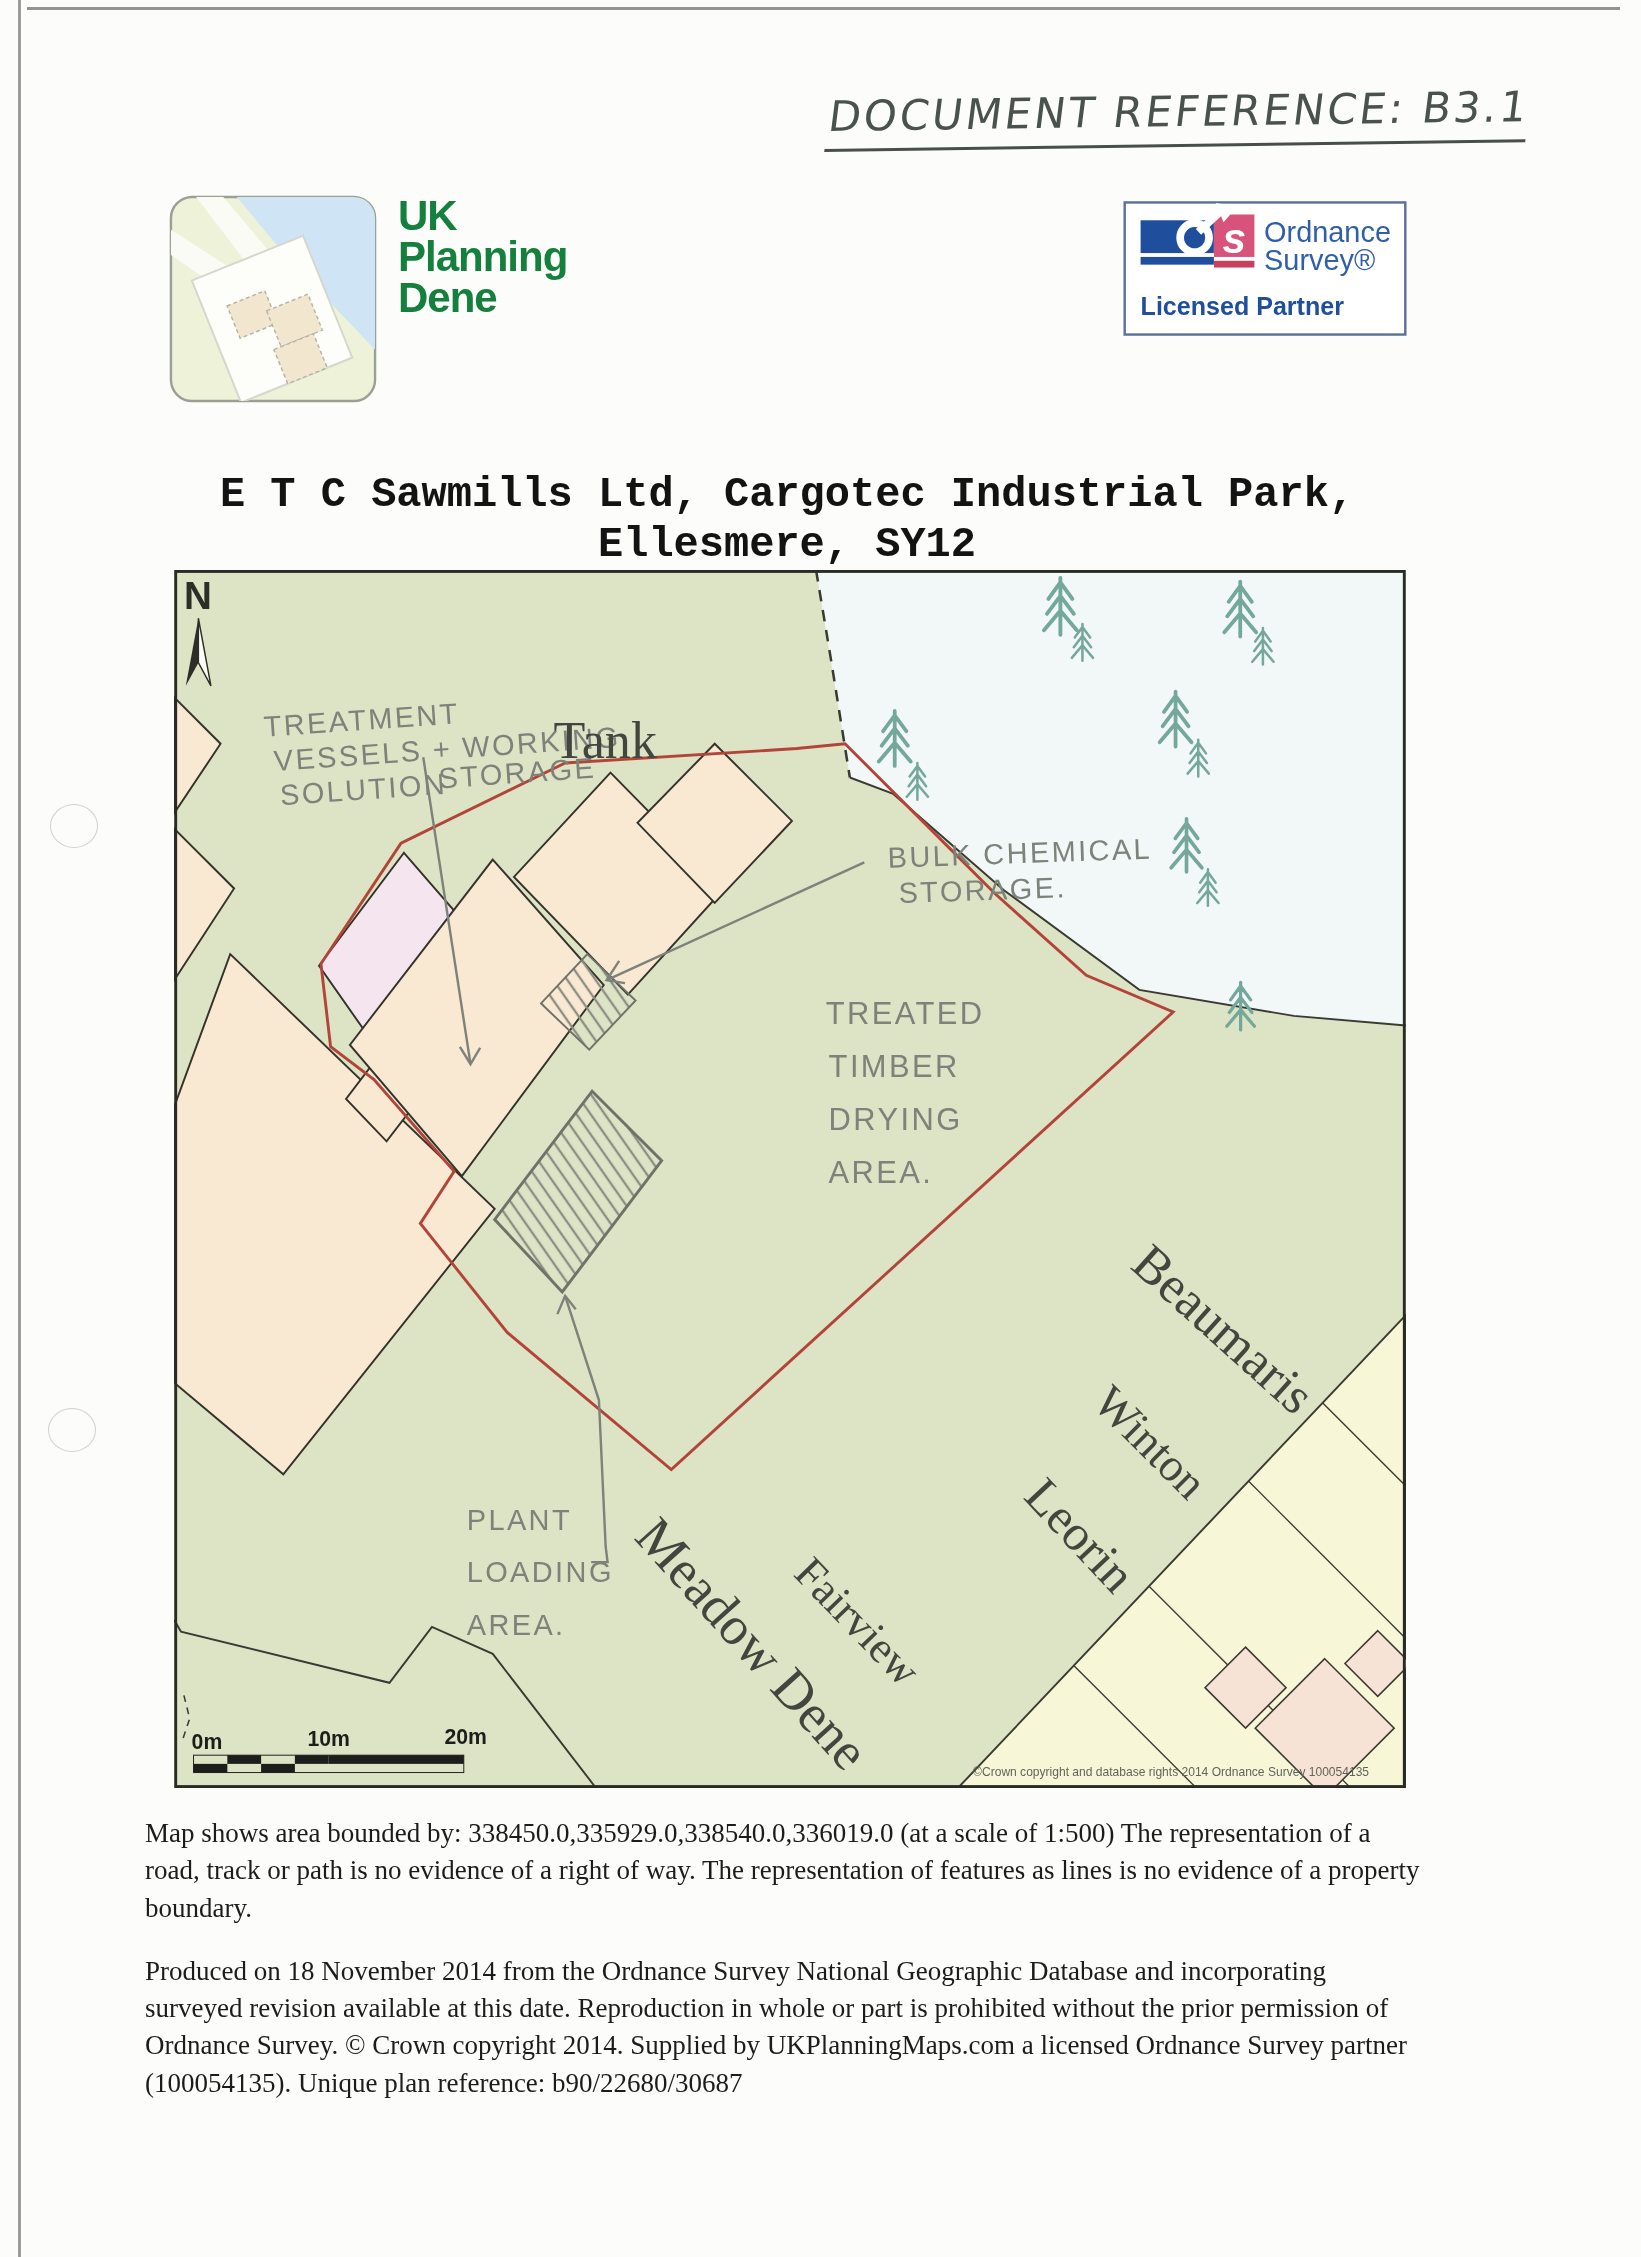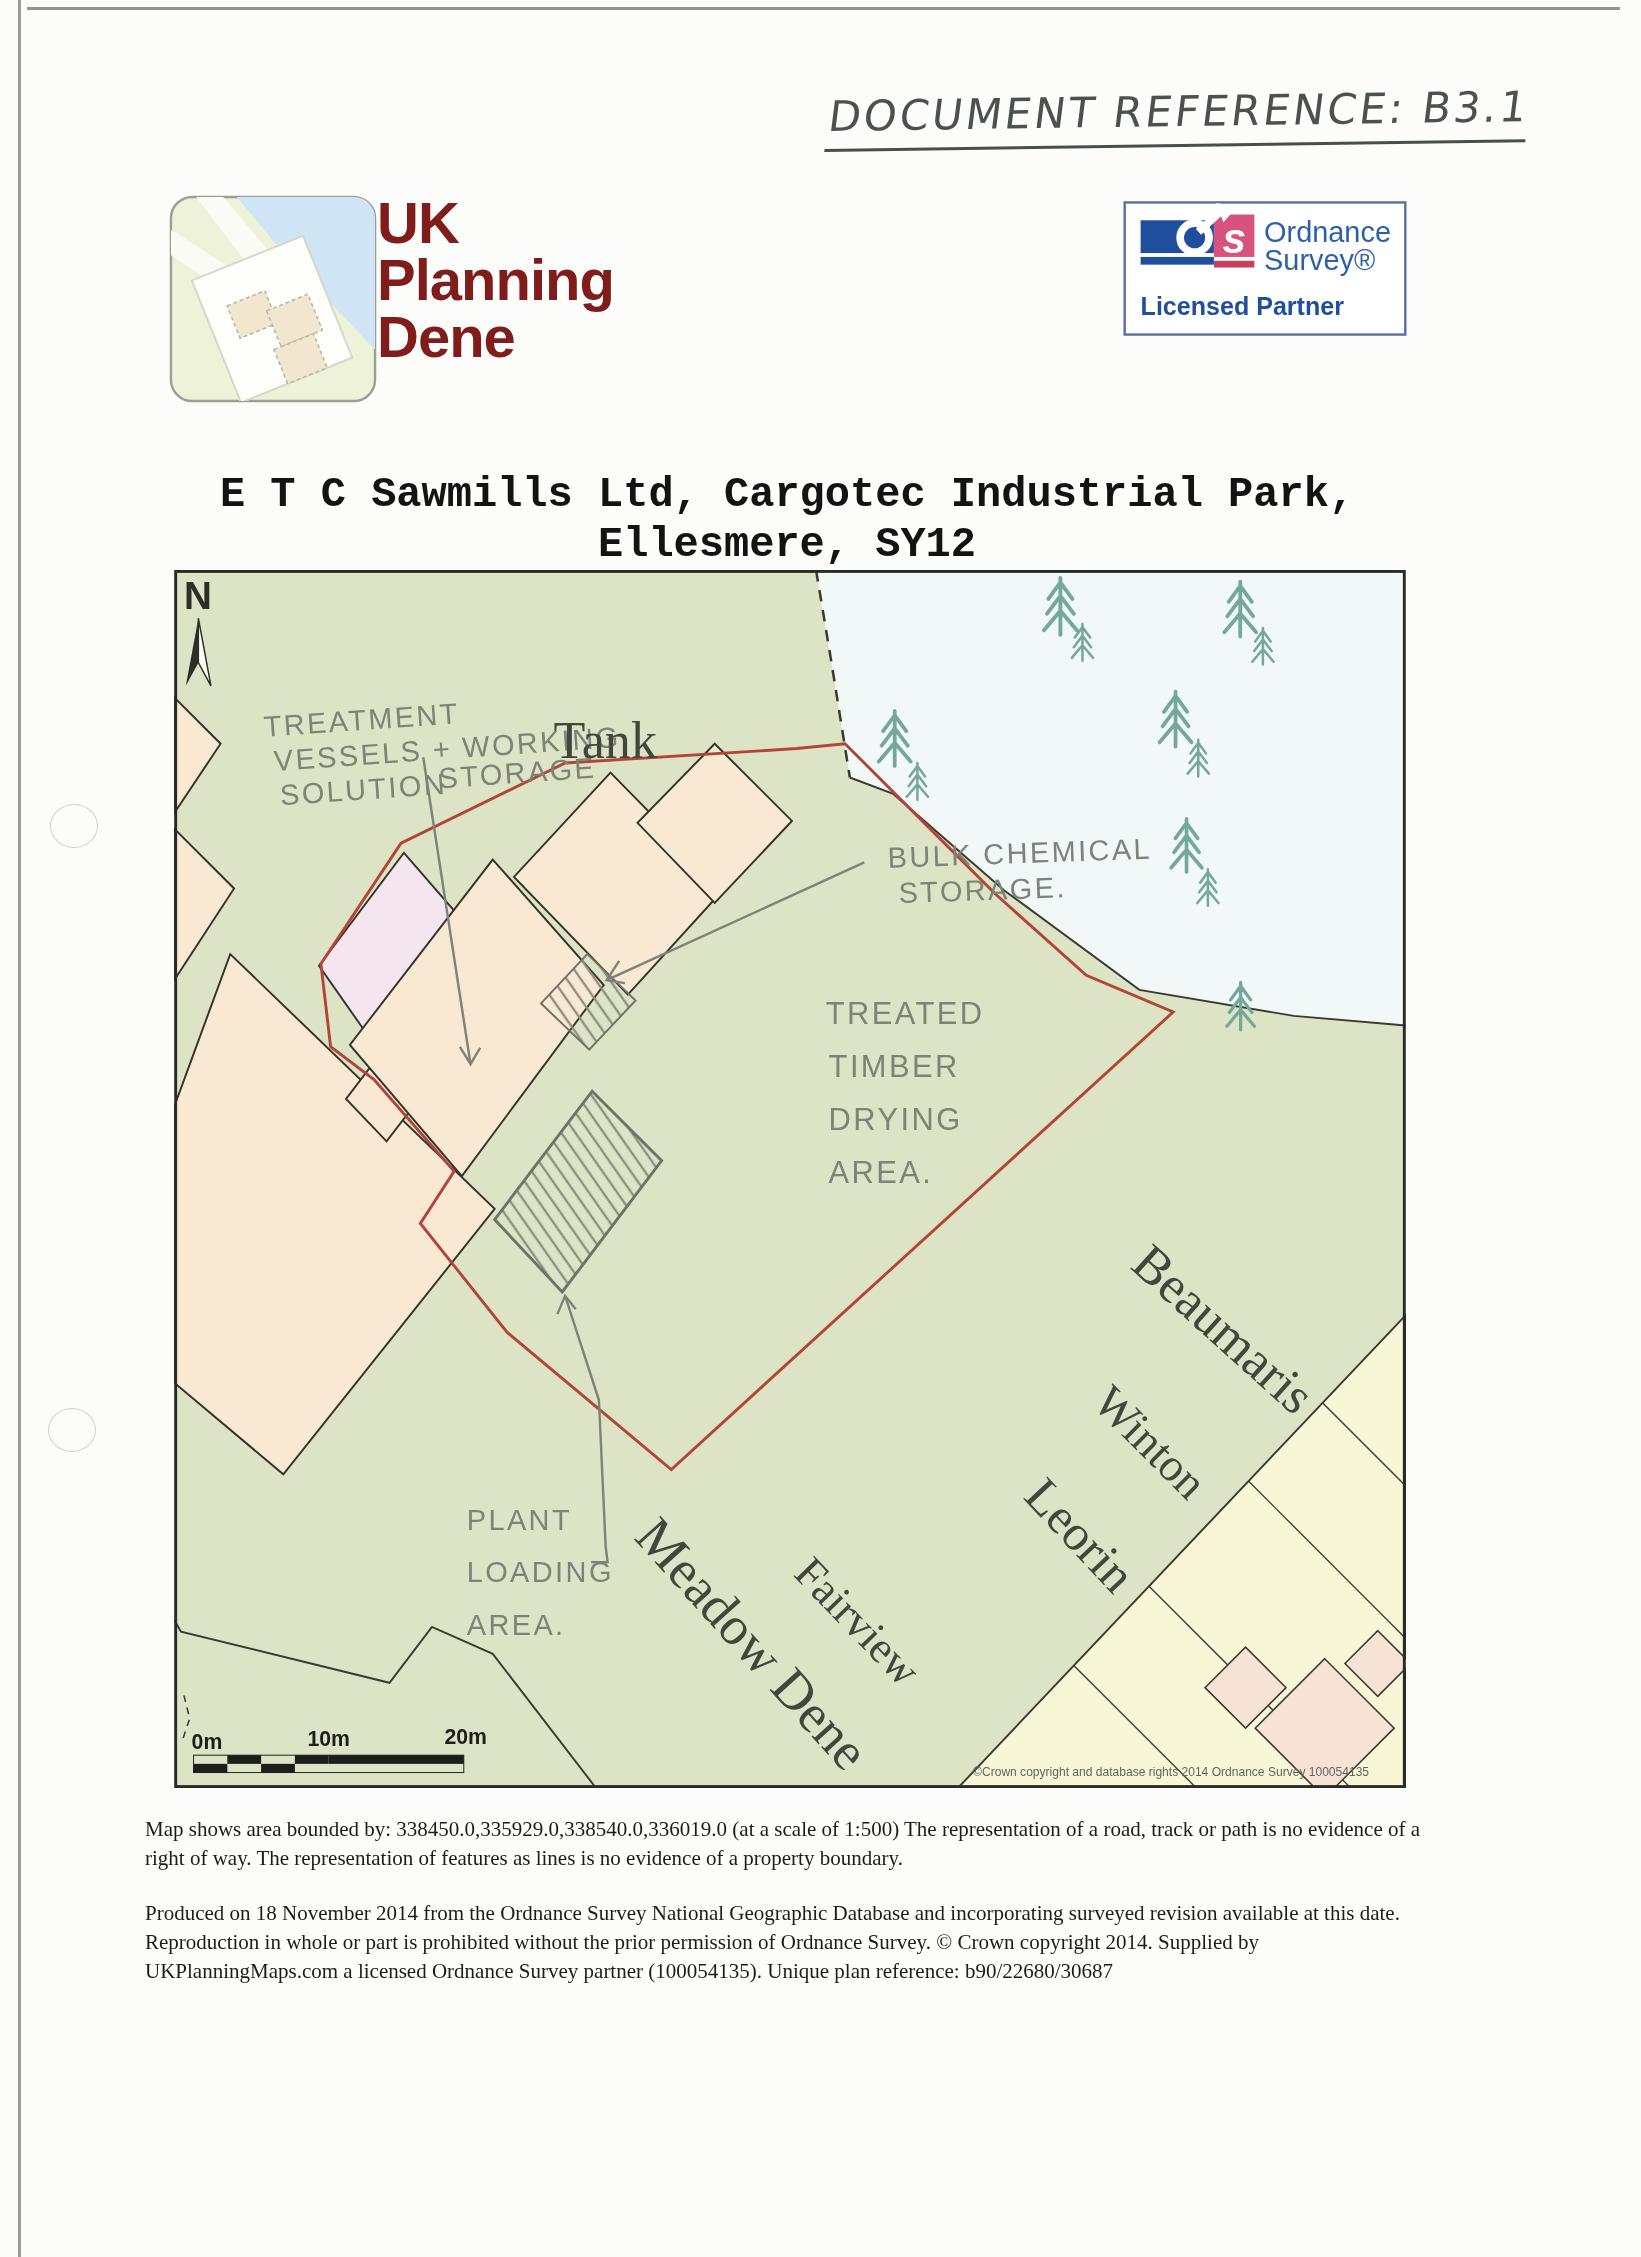--- a/index.html
+++ b/index.html
@@ -8,36 +8,36 @@
   
   .scan-top{position:absolute;left:27px;top:6.8px;width:1593px;height:2.9px;background:#3c3c38;opacity:.55;}
   .scan-left{position:absolute;left:18.3px;top:0;width:2.9px;height:2257px;background:#3c3c38;opacity:.5;}
   .hole{position:absolute;width:46px;height:42px;border:1.9px solid #c3c7ca;border-radius:50%;opacity:.8;}
   
   .docref{position:absolute;left:828px;top:87px;color:#4a524c;font-size:42px;letter-spacing:2.9px;
           padding-bottom:7.7px;border-bottom:3.9px solid #484e49;transform:rotate(-0.8deg) skewX(-8deg);
           font-family:"DejaVu Sans",sans-serif;white-space:nowrap;}
   
   .logo{position:absolute;left:169px;top:195px;display:flex;align-items:flex-start;}
-  .logo-text{color:#7f1d1d;font-weight:bold;font-size:58px;line-height:.98;
+  .logo-text{margin-left:21px;color:#15803d;font-weight:bold;font-size:42px;line-height:.98;
              font-family:"Liberation Sans",sans-serif;letter-spacing:-1px;}
   
   .osbadge{position:absolute;left:1123px;top:201px;}
   
   .title{position:absolute;left:145px;top:471px;width:1284px;text-align:center;
          font-family:Liberation Mono, monospace;font-weight:bold;font-size:42px;color:#131313;line-height:1.18;}
   
   .map{position:absolute;left:174px;top:570px;width:1232px;height:1218px;}
   svg text{font-family:"Liberation Sans",sans-serif;}
   .serif{font-family:"Liberation Serif",serif;fill:#41473f;}
   .pencil{fill:#7d827a;font-family:"DejaVu Sans",sans-serif;letter-spacing:2.5px;}
   .ticklbl{font-weight:bold;fill:#1d1d1a;font-size:22px;}
   
   .footer{position:absolute;left:145px;top:1815px;width:1284px;
-          font-family:"Liberation Serif",serif;font-size:21px;color:#1c1c1c;line-height:1.38;}
+          font-family:"Liberation Serif",serif;font-size:27px;color:#1c1c1c;line-height:1.38;}
   .footer p{margin:0;}
   .footer .p2{margin-top:26px;}
   .footer .p3{margin-top:33px;}
 </style>
 </head>
 <body>
 
 <div class="scan-top"></div>
 <div class="scan-left"></div>
 <div class="hole" style="left:50px;top:804px;"></div>

